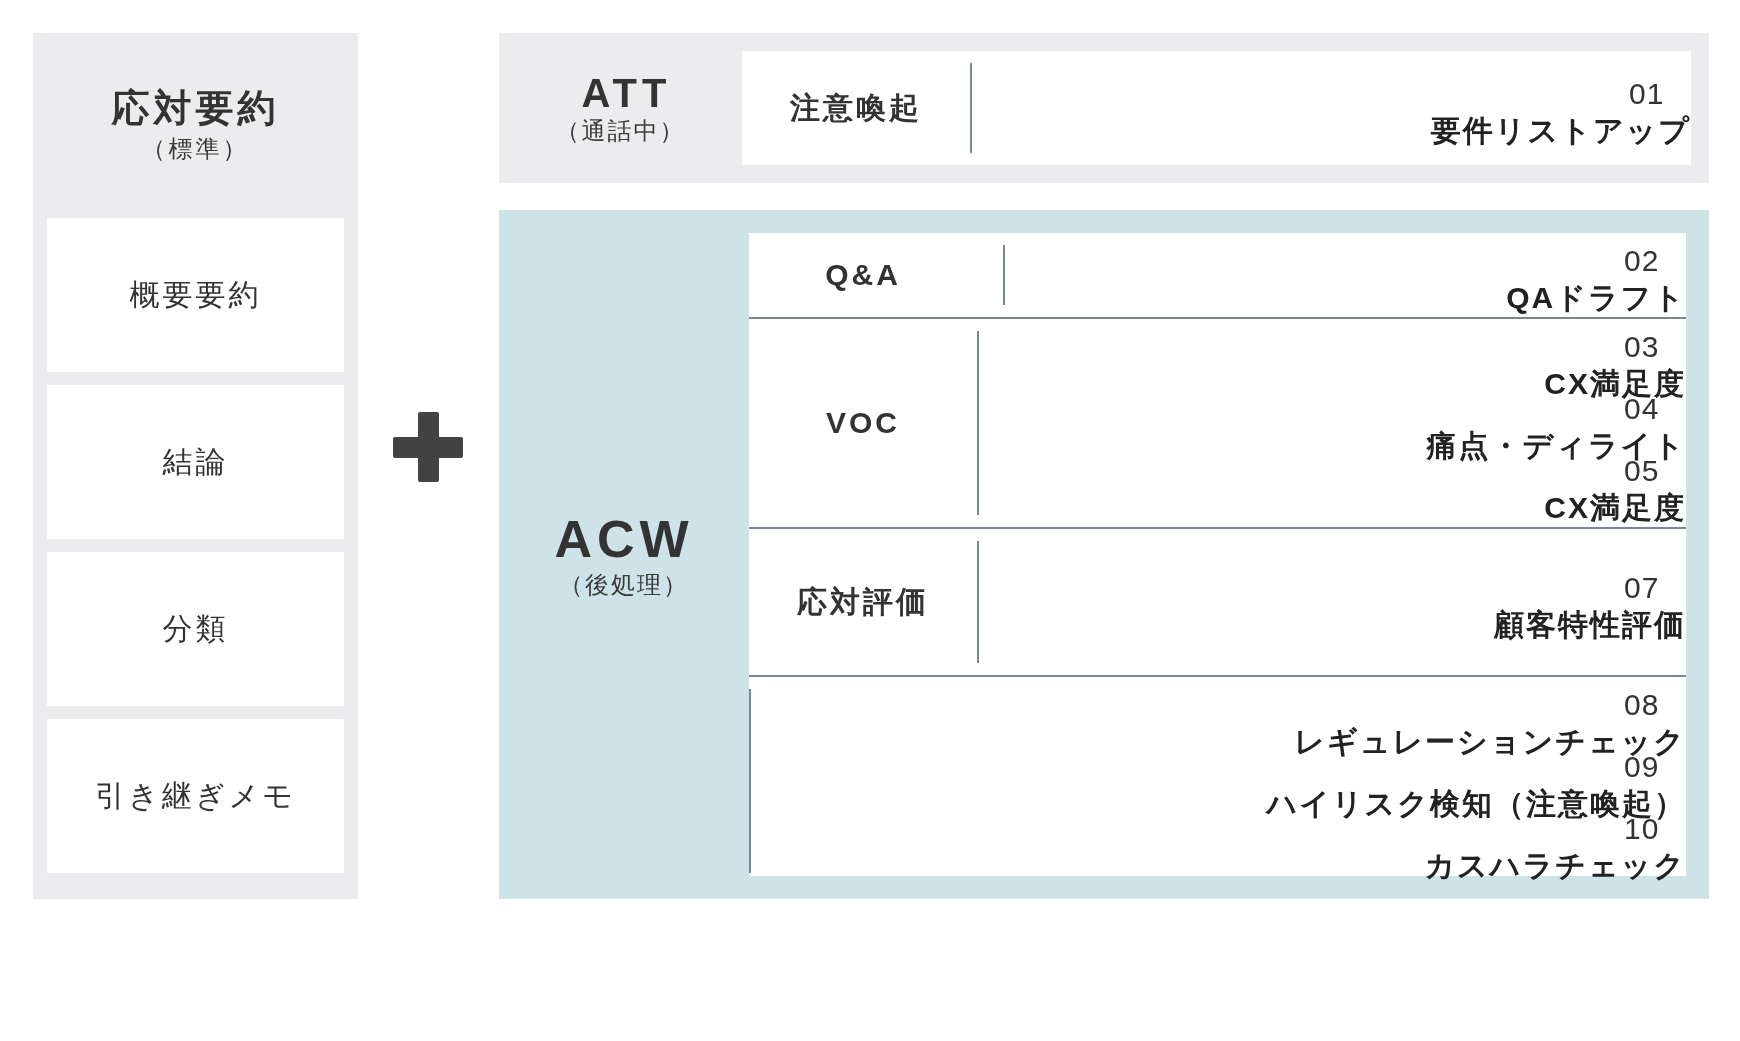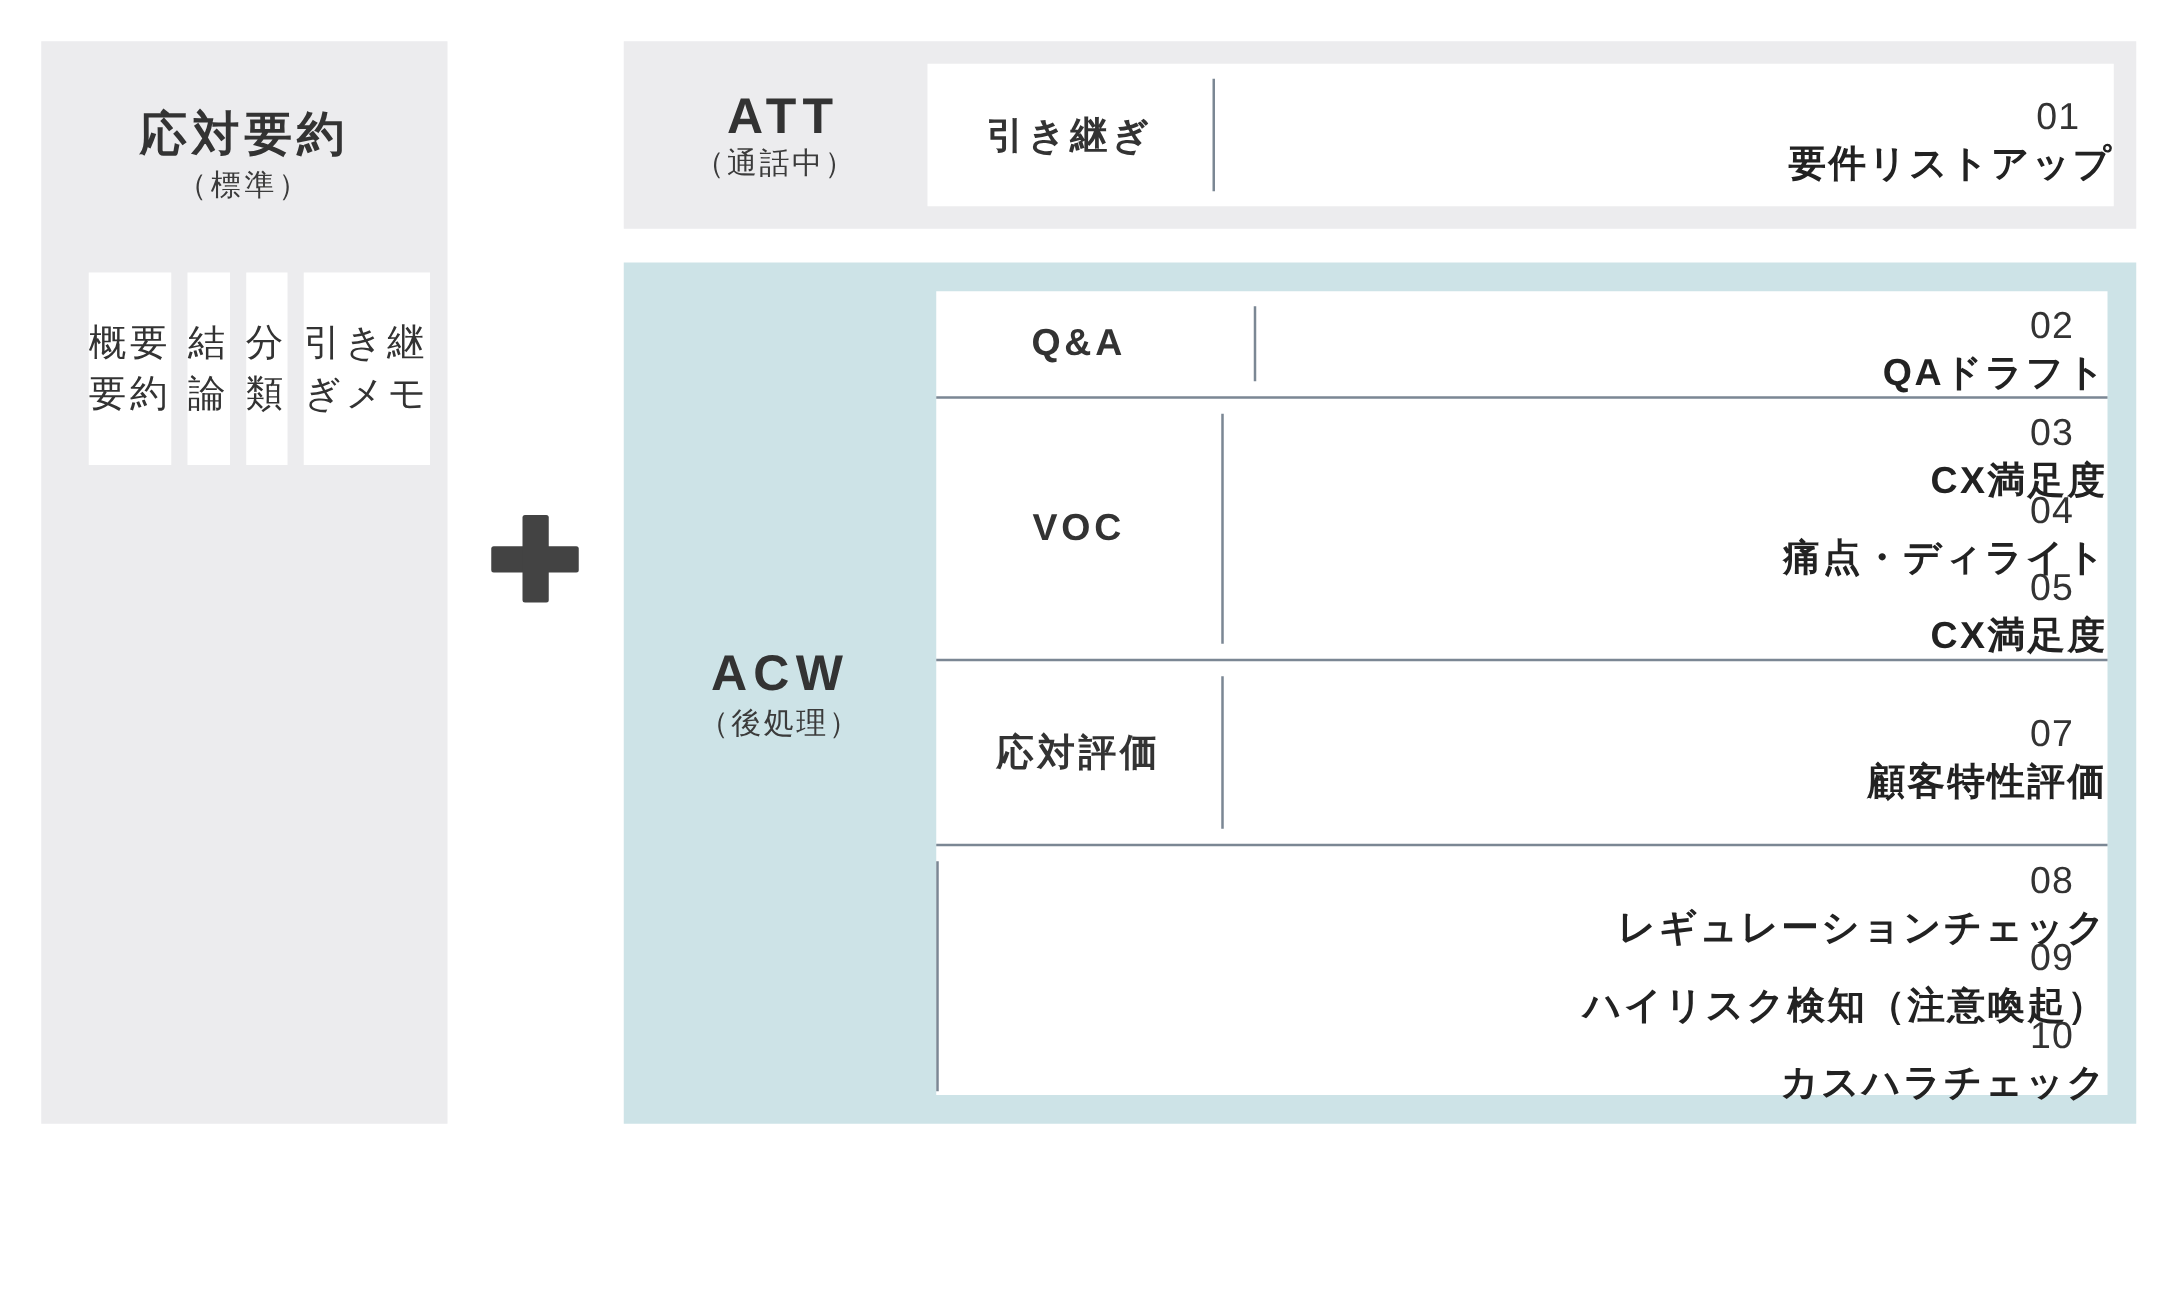--- a/index.html
+++ b/index.html
@@ -27,21 +27,21 @@
   }
   .left-header .title{
     font-size:38px;font-weight:bold;color:#333333;letter-spacing:4px;
     line-height:1.1;
   }
   .left-header .subtitle{
     font-size:24px;color:#3b3b3b;letter-spacing:3px;line-height:1.1;
   }
   .left-items{
     padding:0 14px 14px 14px;
-    display:flex;flex-direction:row;gap:13px;margin-left:24px;
+    display:flex;flex-direction:column;gap:13px;
   }
   .left-item{
     background:#ffffff;
     height:154px;
     display:flex;align-items:center;justify-content:center;
     font-size:30px;letter-spacing:3px;color:#333333;
   }
 
   
   .plus{
@@ -103,21 +103,21 @@
   .acw-block{
     position:absolute;left:499px;top:210px;width:1210px;height:689px;
     background:#cde3e7;
     display:flex;align-items:stretch;
   }
   .acw-label{
     width:250px;flex:0 0 250px;
     display:flex;flex-direction:column;align-items:center;justify-content:center;gap:6px;
   }
   .acw-label .big{
-    font-size:40px;font-weight:bold;letter-spacing:5px;color:#333333;line-height:1.05;
+    font-size:52px;font-weight:bold;letter-spacing:5px;color:#333333;line-height:1.05;
   }
   .acw-label .small{
     font-size:24px;letter-spacing:2px;color:#3b3b3b;line-height:1.05;
   }
   .acw-card{
     flex:1;margin:23px 23px 23px 0;
     background:#ffffff;
     display:flex;flex-direction:column;
   }
   .group{
@@ -156,21 +156,21 @@
   </div>
 
   <div class="plus"></div>
 
   <div class="att-block">
     <div class="att-label">
       <div class="big">ATT</div>
       <div class="small">（通話中）</div>
     </div>
     <div class="att-card">
-      <div class="cat-cell">引き継ぎ</div>
+      <div class="cat-cell">注意喚起</div>
       <div class="vline"></div>
       <div class="rows-cell">
         <div class="row-line">
           <span class="row-num">01</span>
           <span class="row-text">要件リストアップ</span>
         </div>
       </div>
     </div>
   </div>
 

